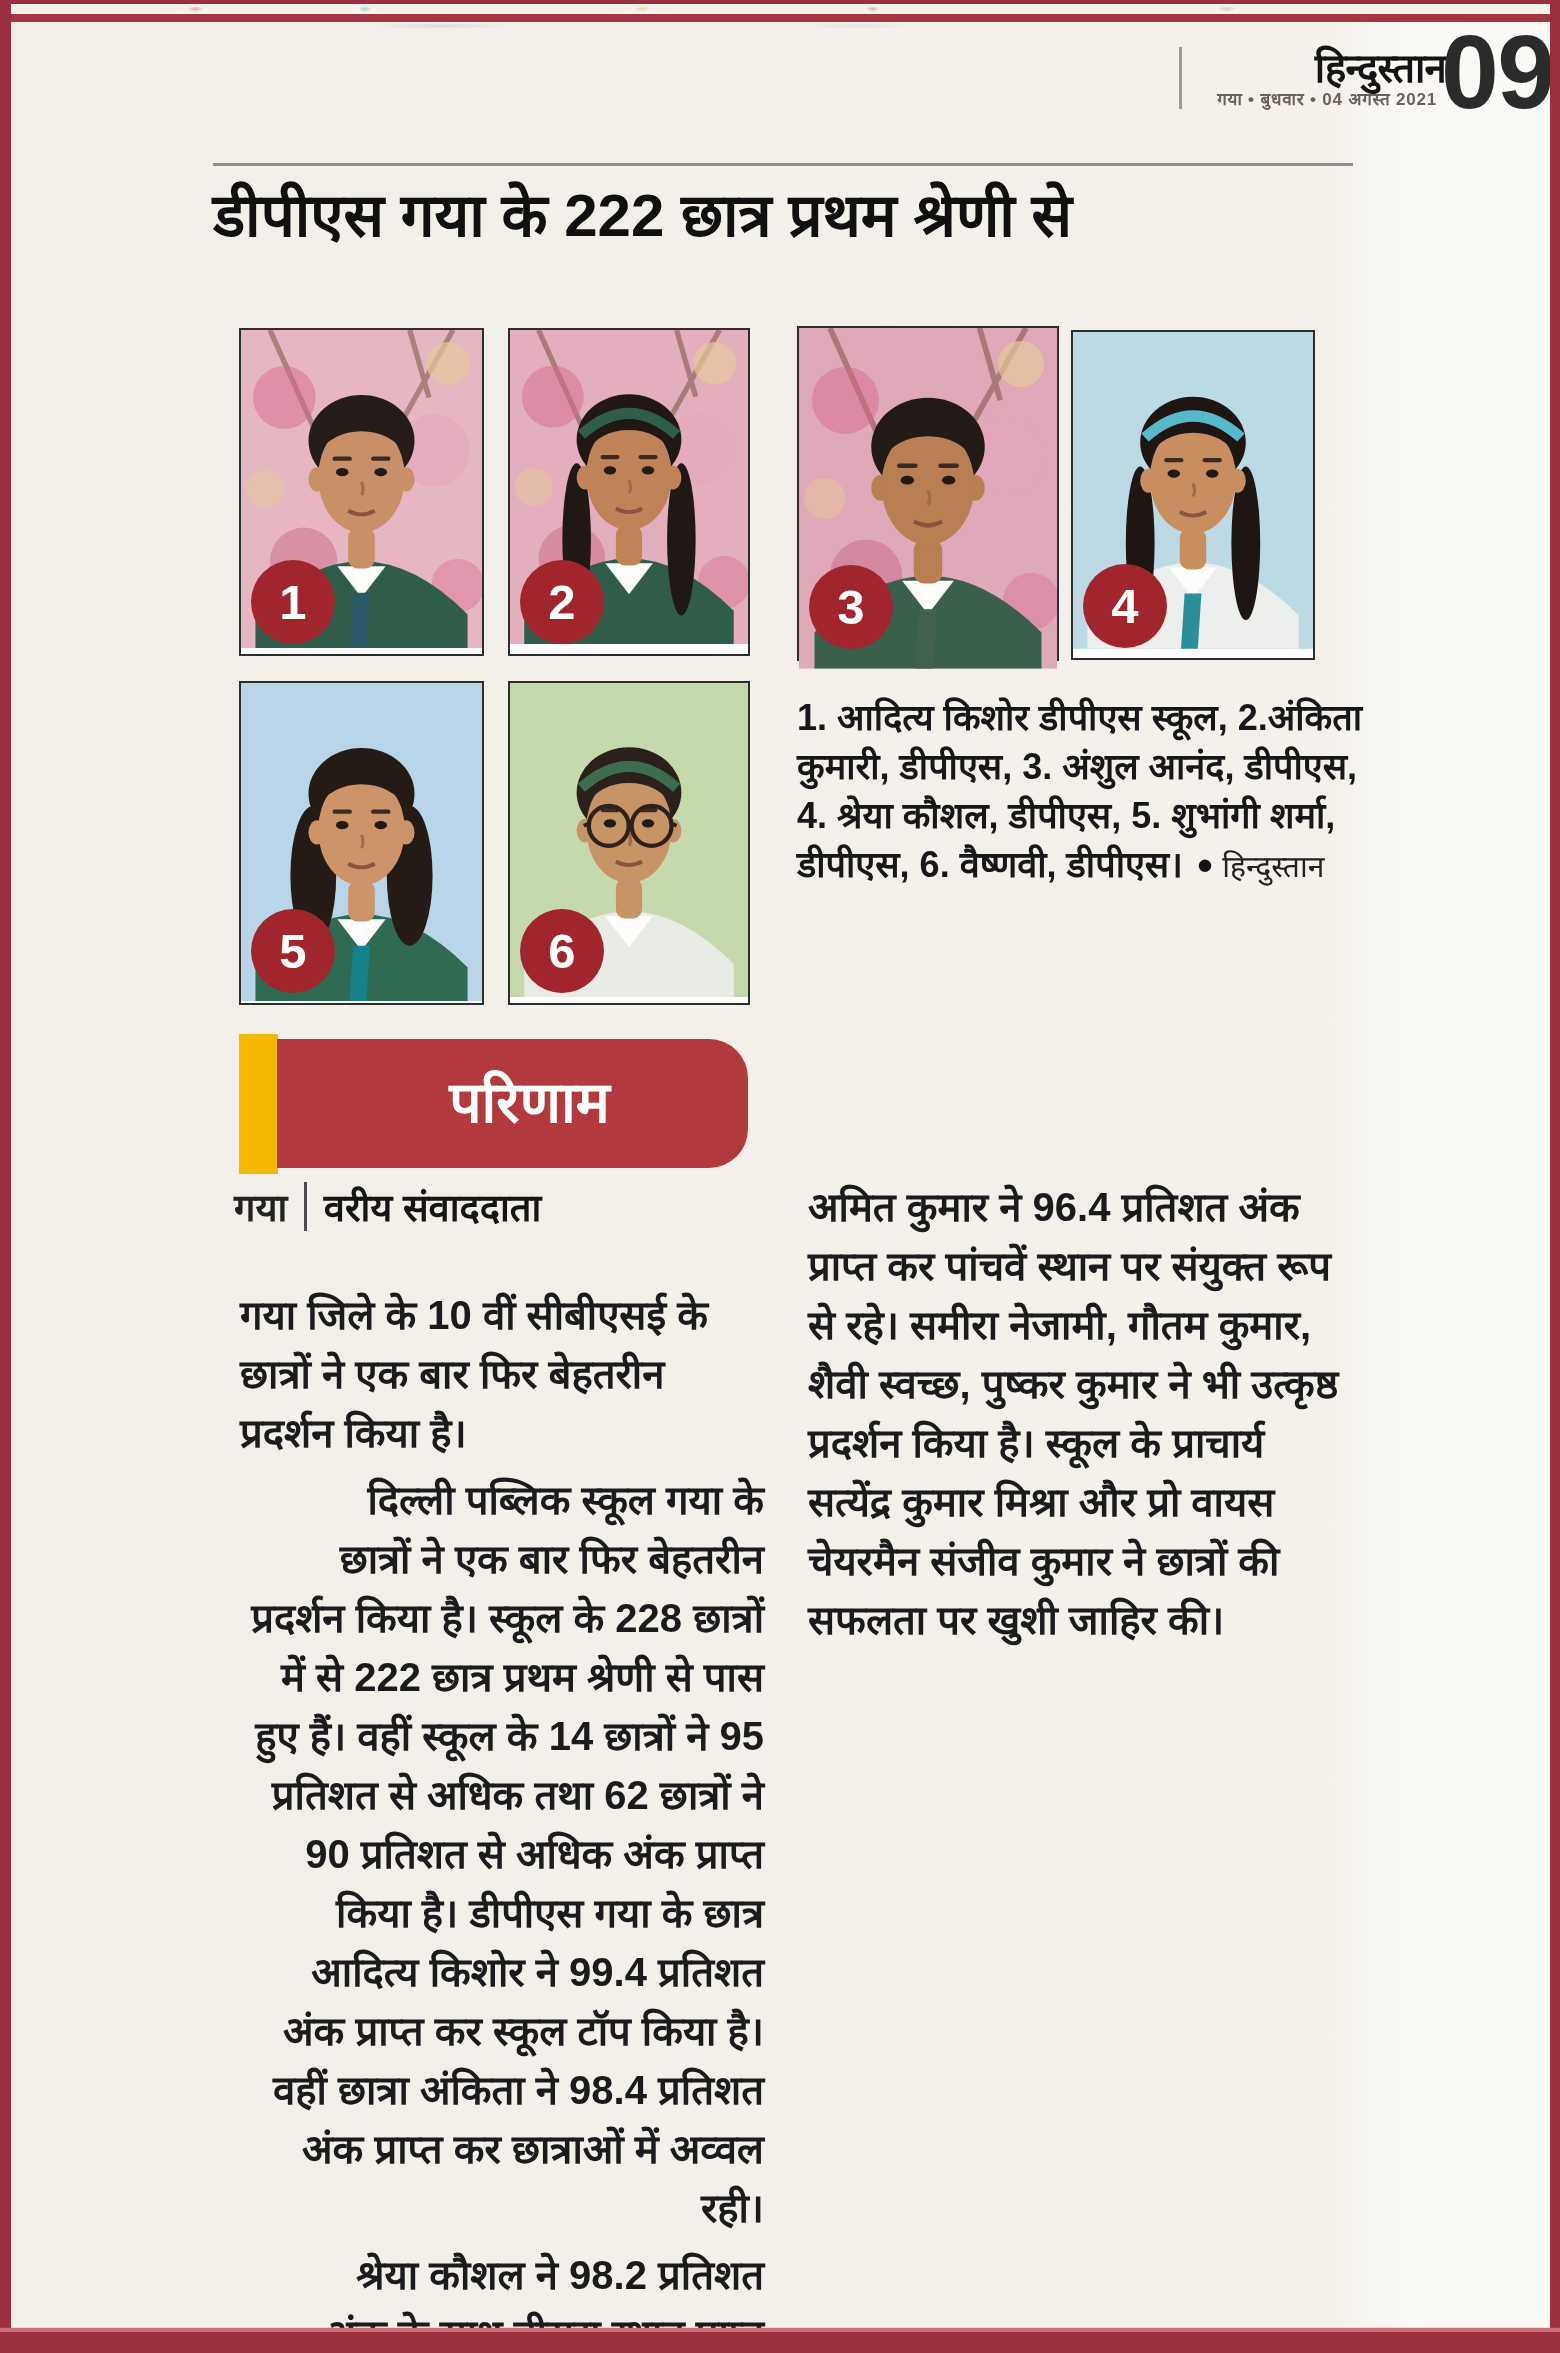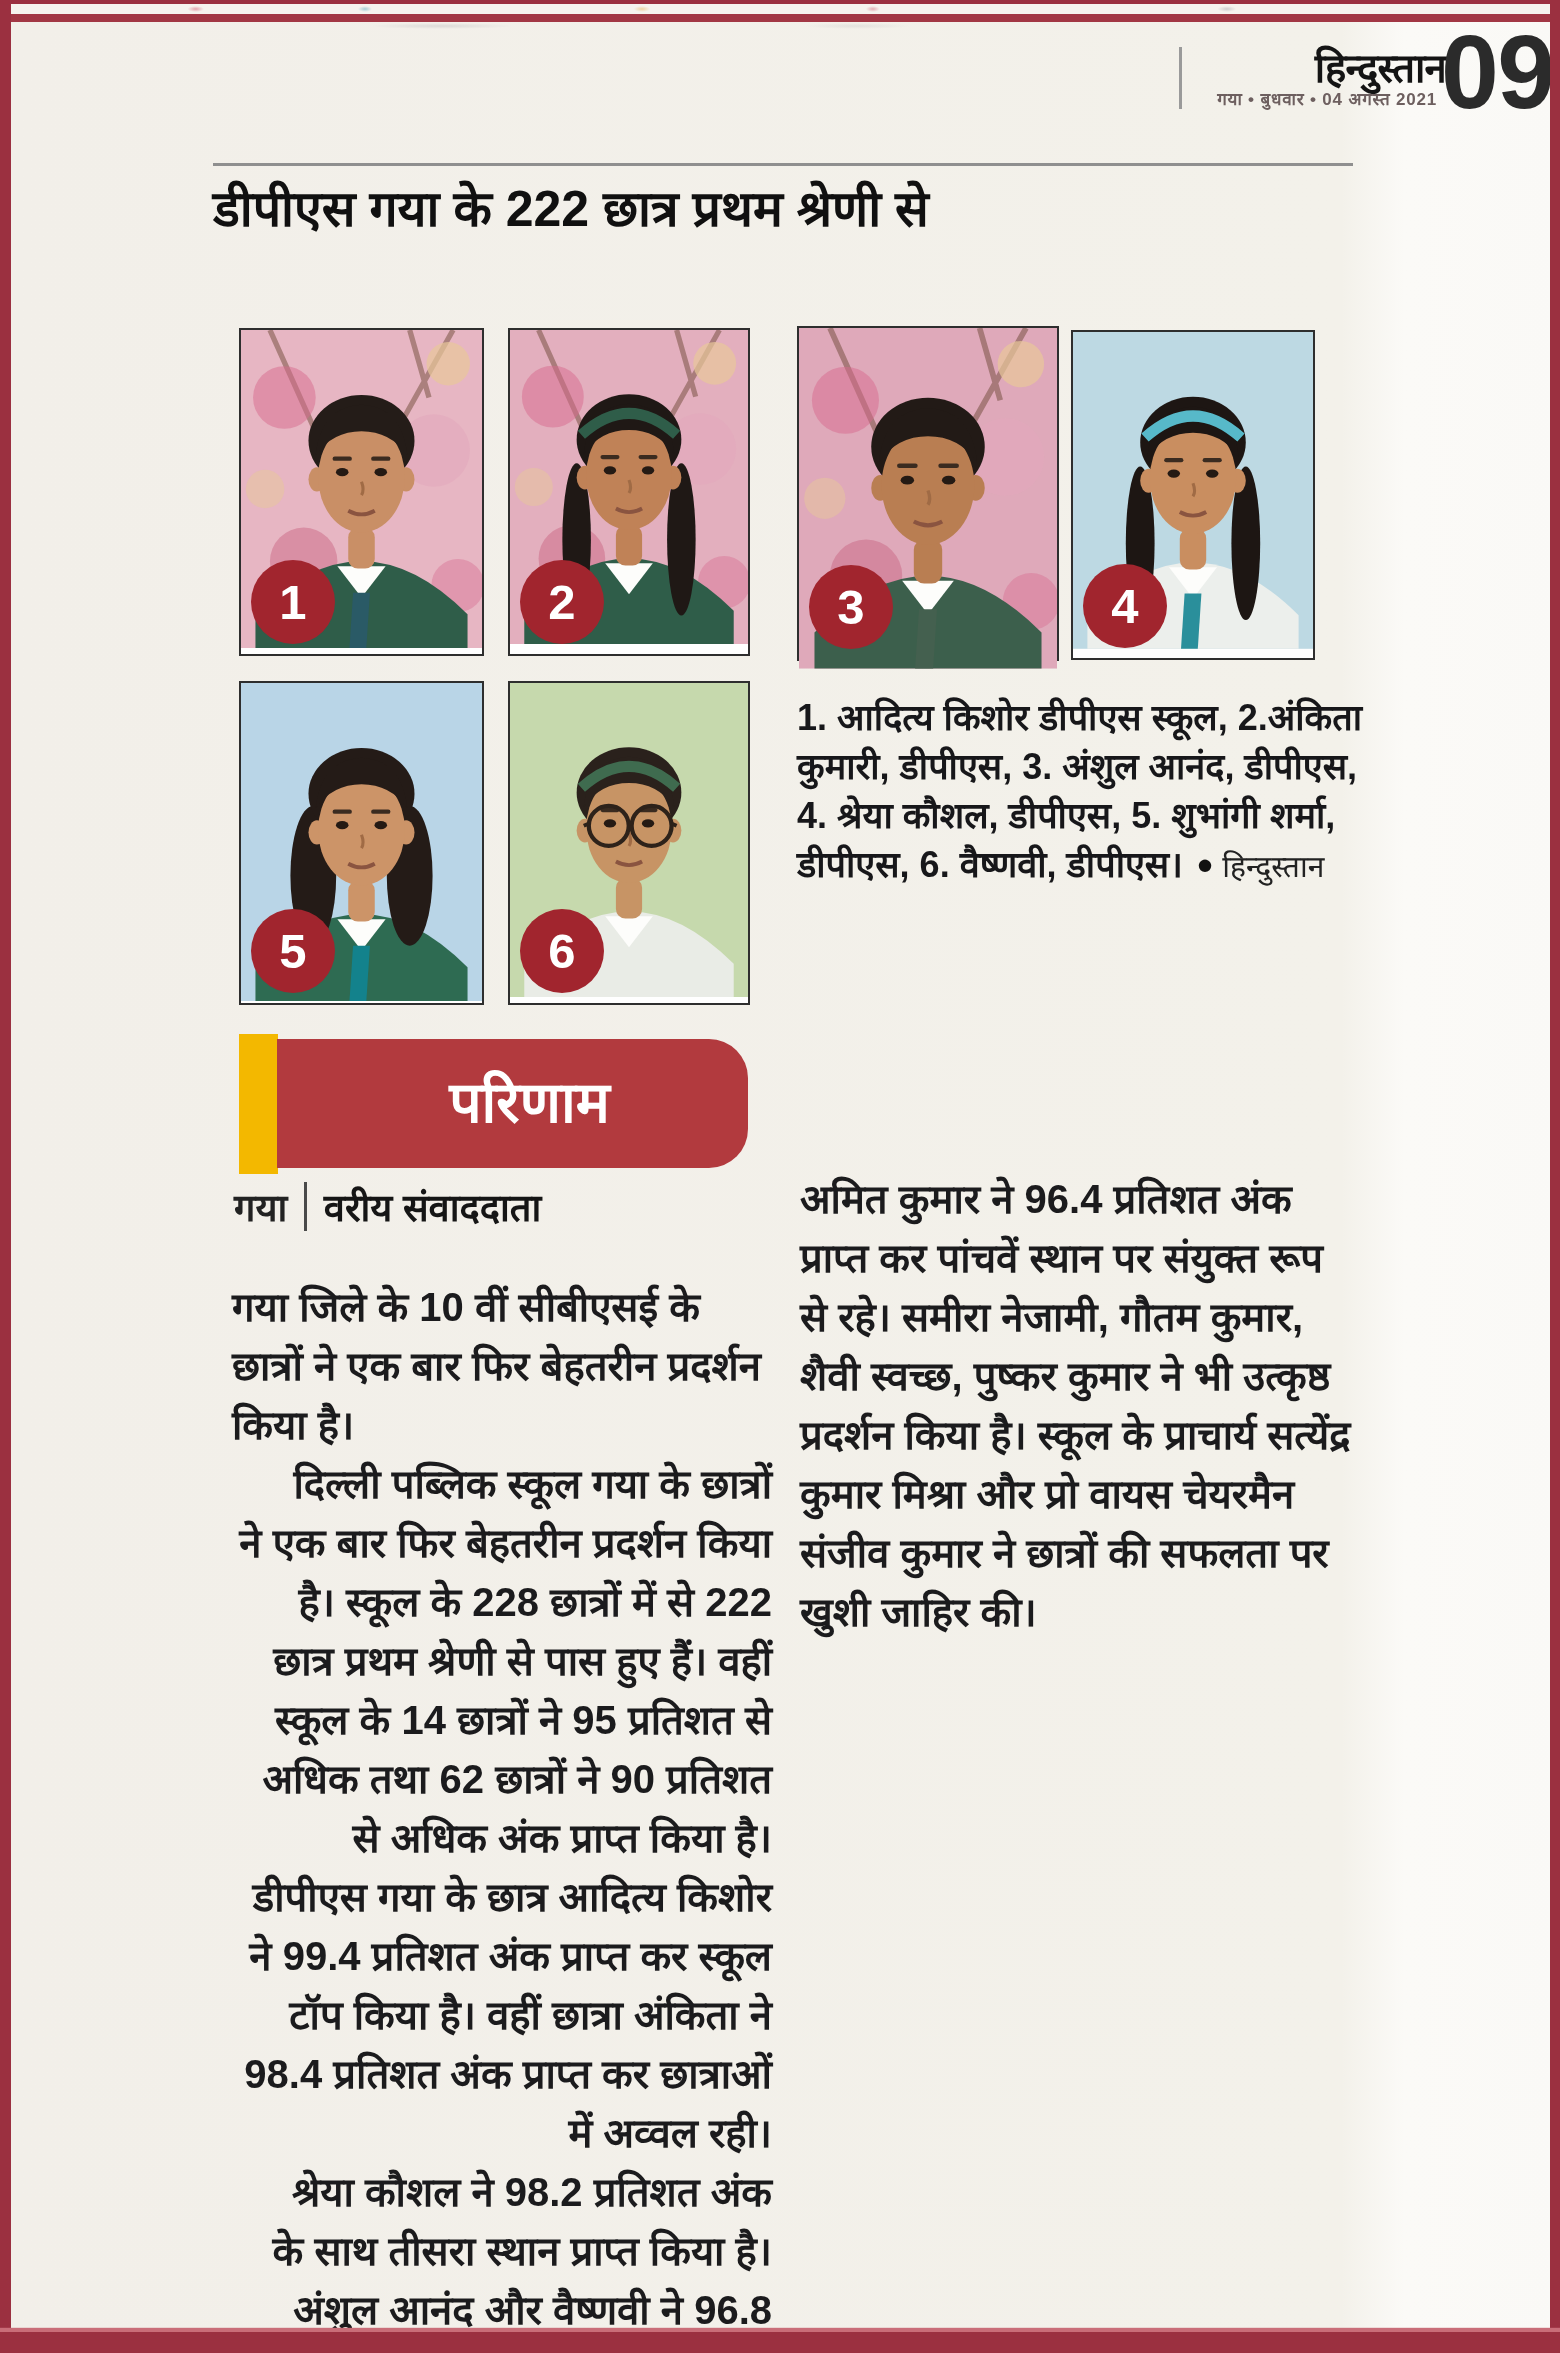--- a/index.html
+++ b/index.html
@@ -43,21 +43,21 @@
   .masthead-title{position:absolute;left:1202px;top:39px;width:244px;text-align:right;
       font-size:40px;font-weight:800;color:#141414;letter-spacing:-0.8px;}
   .masthead-dateline{position:absolute;left:1168px;top:87px;width:269px;text-align:right;
       font-size:17px;font-weight:700;color:#6d5f5f;letter-spacing:0.8px;}
   .page-number{position:absolute;left:1441px;top:20px;font-size:104px;line-height:1;
       font-weight:700;color:#2b2b2b;letter-spacing:-1.7px;}
   .masthead-divider{position:absolute;left:1179px;top:47px;width:2.5px;height:62px;background:#9a9a9a;}
   
   .headline-rule{position:absolute;left:213px;top:163px;width:1140px;height:3.4px;background:var(--rule-gray);}
   .article-headline{position:absolute;left:213px;top:178px;width:1126px;
-      font-size:50px;line-height:1.25;font-weight:800;color:#101010;}
+      font-size:60px;line-height:1.25;font-weight:800;color:#101010;}
   
   .photo-card{position:absolute;border:2.5px solid #2e2e2e;background:#fff;z-index:5;}
   .photo-card svg{display:block;width:100%;height:100%;}
   .photo-badge{position:absolute;left:10px;bottom:10px;width:84px;height:84px;border-radius:50%;
       background:var(--badge-red);color:#fff;font-size:49px;font-weight:700;
       display:flex;align-items:center;justify-content:center;}
   .pc1{left:239px;top:328px;width:245px;height:328px;}
   .pc2{left:508px;top:328px;width:242px;height:328px;}
   .pc3{left:797px;top:326px;width:262px;height:335px;}
   .pc4{left:1071px;top:330px;width:244px;height:330px;}
@@ -76,21 +76,21 @@
   
   .byline{position:absolute;left:234px;top:1180px;display:flex;align-items:center;gap:17px;}
   .byline-location{font-size:38px;font-weight:700;color:#222;}
   .byline-divider{width:2.5px;height:49px;background:#4a4a4a;}
   .byline-author{font-size:38px;font-weight:800;color:#151515;}
   
   .col{position:absolute;font-size:40px;line-height:59px;font-weight:700;color:var(--text);
       text-align:left;}
   .col-left{left:232px;top:1278px;width:540px;}
   .col-right{left:800px;top:1170px;width:556px;}
-  .col p{margin:0;}
+  .col p{margin:8px;}
   .col p.indent{text-indent:52px;text-align:right;}
 </style>
 </head>
 <body>
 
 <div class="sheet">
 
   <div class="frame-top"></div>
   <div class="top-strip"></div>
   <div class="top-bar"></div>

